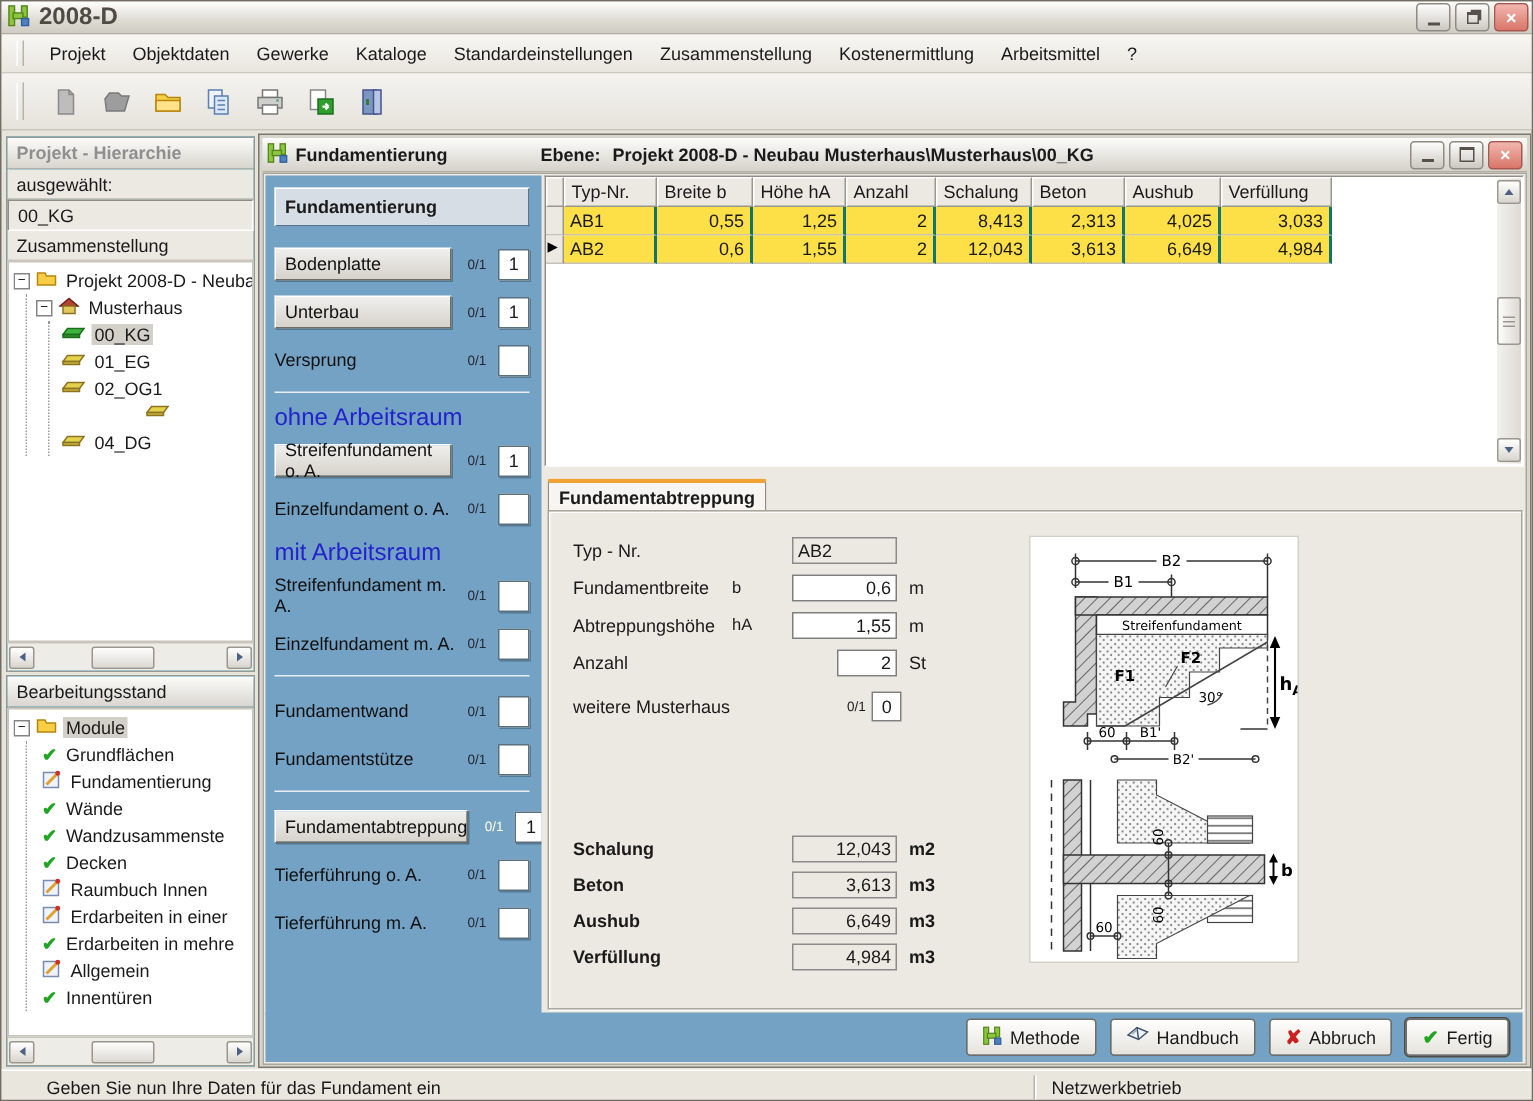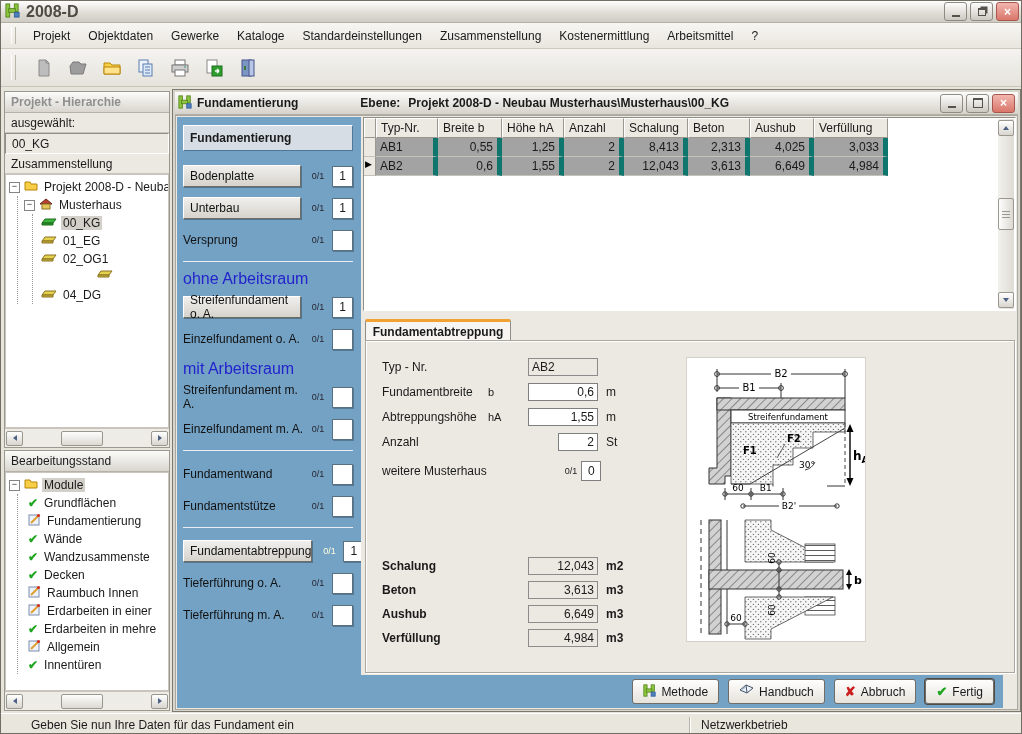--- a/index.html
+++ b/index.html
@@ -80,21 +80,21 @@
   .sb-box{width:19px;height:19px;background:#fff;border:1px solid #58707f;box-shadow:1px 1px 0 rgba(0,0,0,.25);
     display:flex;align-items:center;justify-content:center;font-size:12px;flex:none;margin-left:3px;}
   .sb-divider{border-top:1px solid #e9eef2;margin:2px 0 12px 0;}
   .sb-section{color:#2323cc;font-size:16px;margin:-4px 0 8px 0;}
 
   
   #grid-area{position:absolute;left:187px;top:1px;width:653px;height:194px;background:#fff;
     border:1px solid;border-color:#8f8d86 #fff #fff #8f8d86;box-sizing:border-box;}
   .grid{display:grid;grid-template-columns:12px 62px 64px 62px 60px 64px 62px 64px 74px;font-size:12px;}
   .gh{background:#ece9e2;border:1px solid;border-color:#fff #9a978e #9a978e #fff;padding:1px 4px;height:16px;line-height:16px;overflow:hidden;}
-  .gc{background:#a3a3a3;border-right:5px solid #0f766e;border-bottom:1px solid #c5c2ba;padding:1px 4px;height:16px;line-height:16px;text-align:right;}
+  .gc{background:#fde047;border-right:2px solid #0f766e;border-bottom:1px solid #c5c2ba;padding:1px 4px;height:16px;line-height:16px;text-align:right;}
   .gc.left{text-align:left;}
   .gsel{background:#ece9e2;border-right:1px solid #9a978e;border-bottom:1px solid #c5c2ba;position:relative;}
   .gsel.cur::before{content:"▶";position:absolute;left:1px;top:2px;font-size:9px;color:#000;}
   #vscroll{position:absolute;right:1px;top:1px;bottom:1px;width:16px;background:linear-gradient(90deg,#f2f1ee,#dedbd3);
     display:flex;flex-direction:column;justify-content:space-between;align-items:center;padding:1px;box-sizing:border-box;}
   .vbtn{width:14px;height:14px;border:1px solid #9a978e;border-radius:2px;background:linear-gradient(#fff,#d8d5ce);
     display:flex;align-items:center;justify-content:center;}
   #vthumb{width:14px;height:30px;border:1px solid #9a978e;border-radius:2px;background:linear-gradient(90deg,#fdfdfc,#dcd9d2);
     margin:auto 0;display:flex;flex-direction:column;gap:2px;align-items:center;justify-content:center;}
   #vthumb i{display:block;width:8px;height:1px;background:#9a978e;}
@@ -117,21 +117,21 @@
   .fbox{width:18px;height:18px;border:1px solid #7f7f7f;background:#fff;display:flex;align-items:center;justify-content:center;}
   .rrow .flabel{font-weight:bold;width:146px;}
   .rrow .ffield{background:#ece9e2;border-color:#8b8b8b;}
   .rrow .funit{font-weight:bold;}
 
   
   #diagram{position:absolute;left:320px;top:16px;width:178px;height:283px;background:#fff;border:1px solid #d4d1c9;}
   #diagram text{font-family:"DejaVu Sans",sans-serif;}
 
   
-  #btnbar{position:absolute;left:1px;right:14px;bottom:1px;height:33px;background:#74a2c5;
+  #btnbar{position:absolute;left:1px;right:2px;bottom:1px;height:33px;background:#74a2c5;
     display:flex;align-items:center;justify-content:flex-end;gap:9px;padding-right:9px;box-sizing:border-box;}
   .fbtn{height:23px;border:1px solid #6f6d66;border-radius:3px;background:linear-gradient(#fefefd,#e6e3dc);
     display:flex;align-items:center;gap:5px;padding:0 10px;font-size:12px;}
   .fbtn.default{box-shadow:0 0 0 1px #4e4c45;}
   .ico-x{color:#cc2020;font-weight:bold;font-size:13px;line-height:1;}
   .ico-ok{color:#1fa51f;font-weight:bold;font-size:13px;line-height:1;}
 
   
   #statusbar{position:absolute;left:0;top:712px;width:1022px;height:22px;background:#e9e6de;border-top:1px solid #fff;
     display:flex;align-items:center;}

